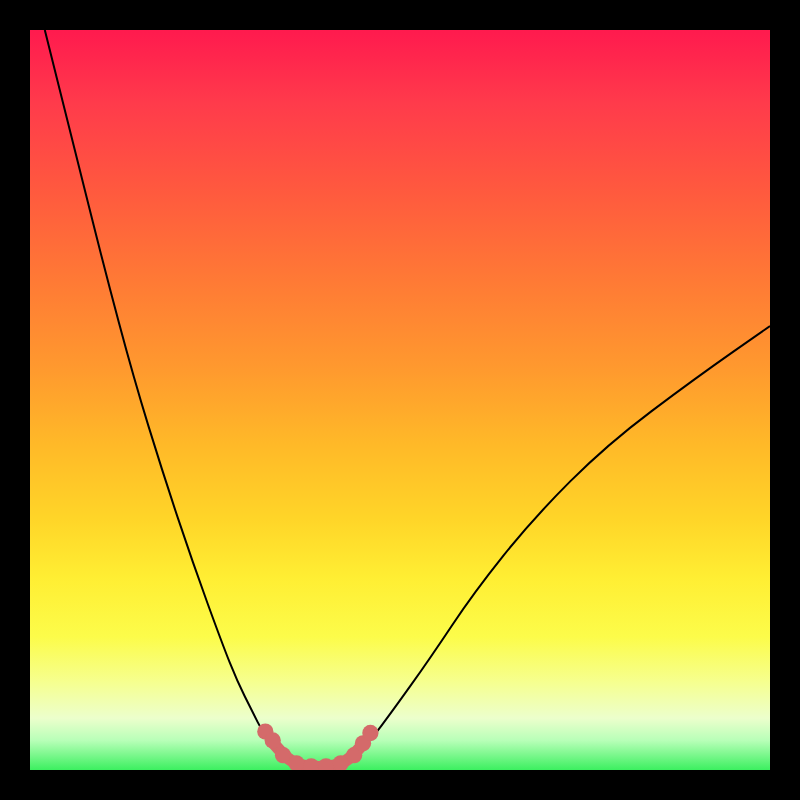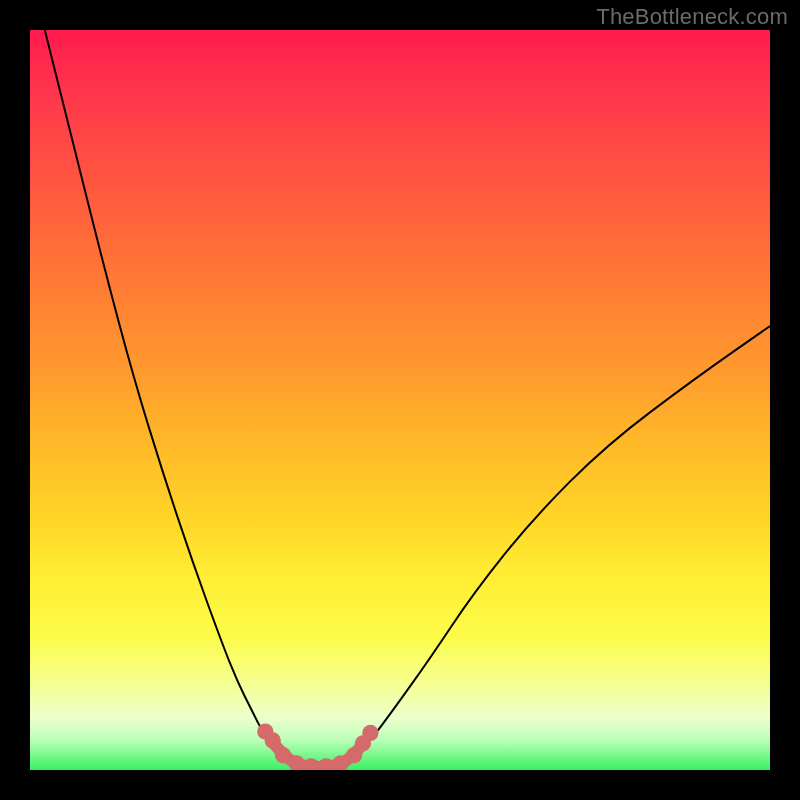--- a/index.html
+++ b/index.html
@@ -56,21 +56,20 @@
     left: 0;
     top: 0;
     width: 740px;
     height: 740px;
   }
 </style>
 </head>
 <body>
 
 <div class="frame">
-  <div class="watermark">TheBottleneck.com</div>
 
   <div class="plot">
     <svg class="curve" viewBox="0 0 740 740" preserveAspectRatio="none">
       <g>
         <path d="M 14.8 0 Q 14.8 0 29.6 59.19999999999999 Q 44.4 118.39999999999998 59.2 177.59999999999997 Q 74 236.79999999999995 88.80000000000001 292.29999999999995 Q 103.60000000000001 347.79999999999995 118.4 395.9 Q 133.2 444 148 488.4 Q 162.8 532.8 177.60000000000002 573.5 Q 192.4 614.2 199.8 632.7 Q 207.20000000000002 651.2 214.60000000000002 666 Q 222 680.8 227.55 691.9 Q 233.1 703 238.65 710.4 Q 244.20000000000002 717.8 249.75 723.3499999999999 Q 255.29999999999998 728.9 260.84999999999997 732.5999999999999 T 266.4 736.3" fill="none" stroke="#000000" stroke-width="2"></path>
       </g>
       <g>
         <path d="M 310.8 736.3 Q 310.8 736.3 318.20000000000005 730.75 Q 325.6 725.2 333 717.8 Q 340.40000000000003 710.4 351.5 695.5999999999999 Q 362.59999999999997 680.8 381.1 654.9 Q 399.6 629 421.8 595.7 Q 444 562.4 473.6 525.4 Q 503.20000000000005 488.4 540.2 451.4 Q 577.2 414.4 621.6 381.09999999999997 Q 666 347.79999999999995 703 321.9 T 740 296" fill="none" stroke="#000000" stroke-width="2"></path>
       </g>
       <g>

